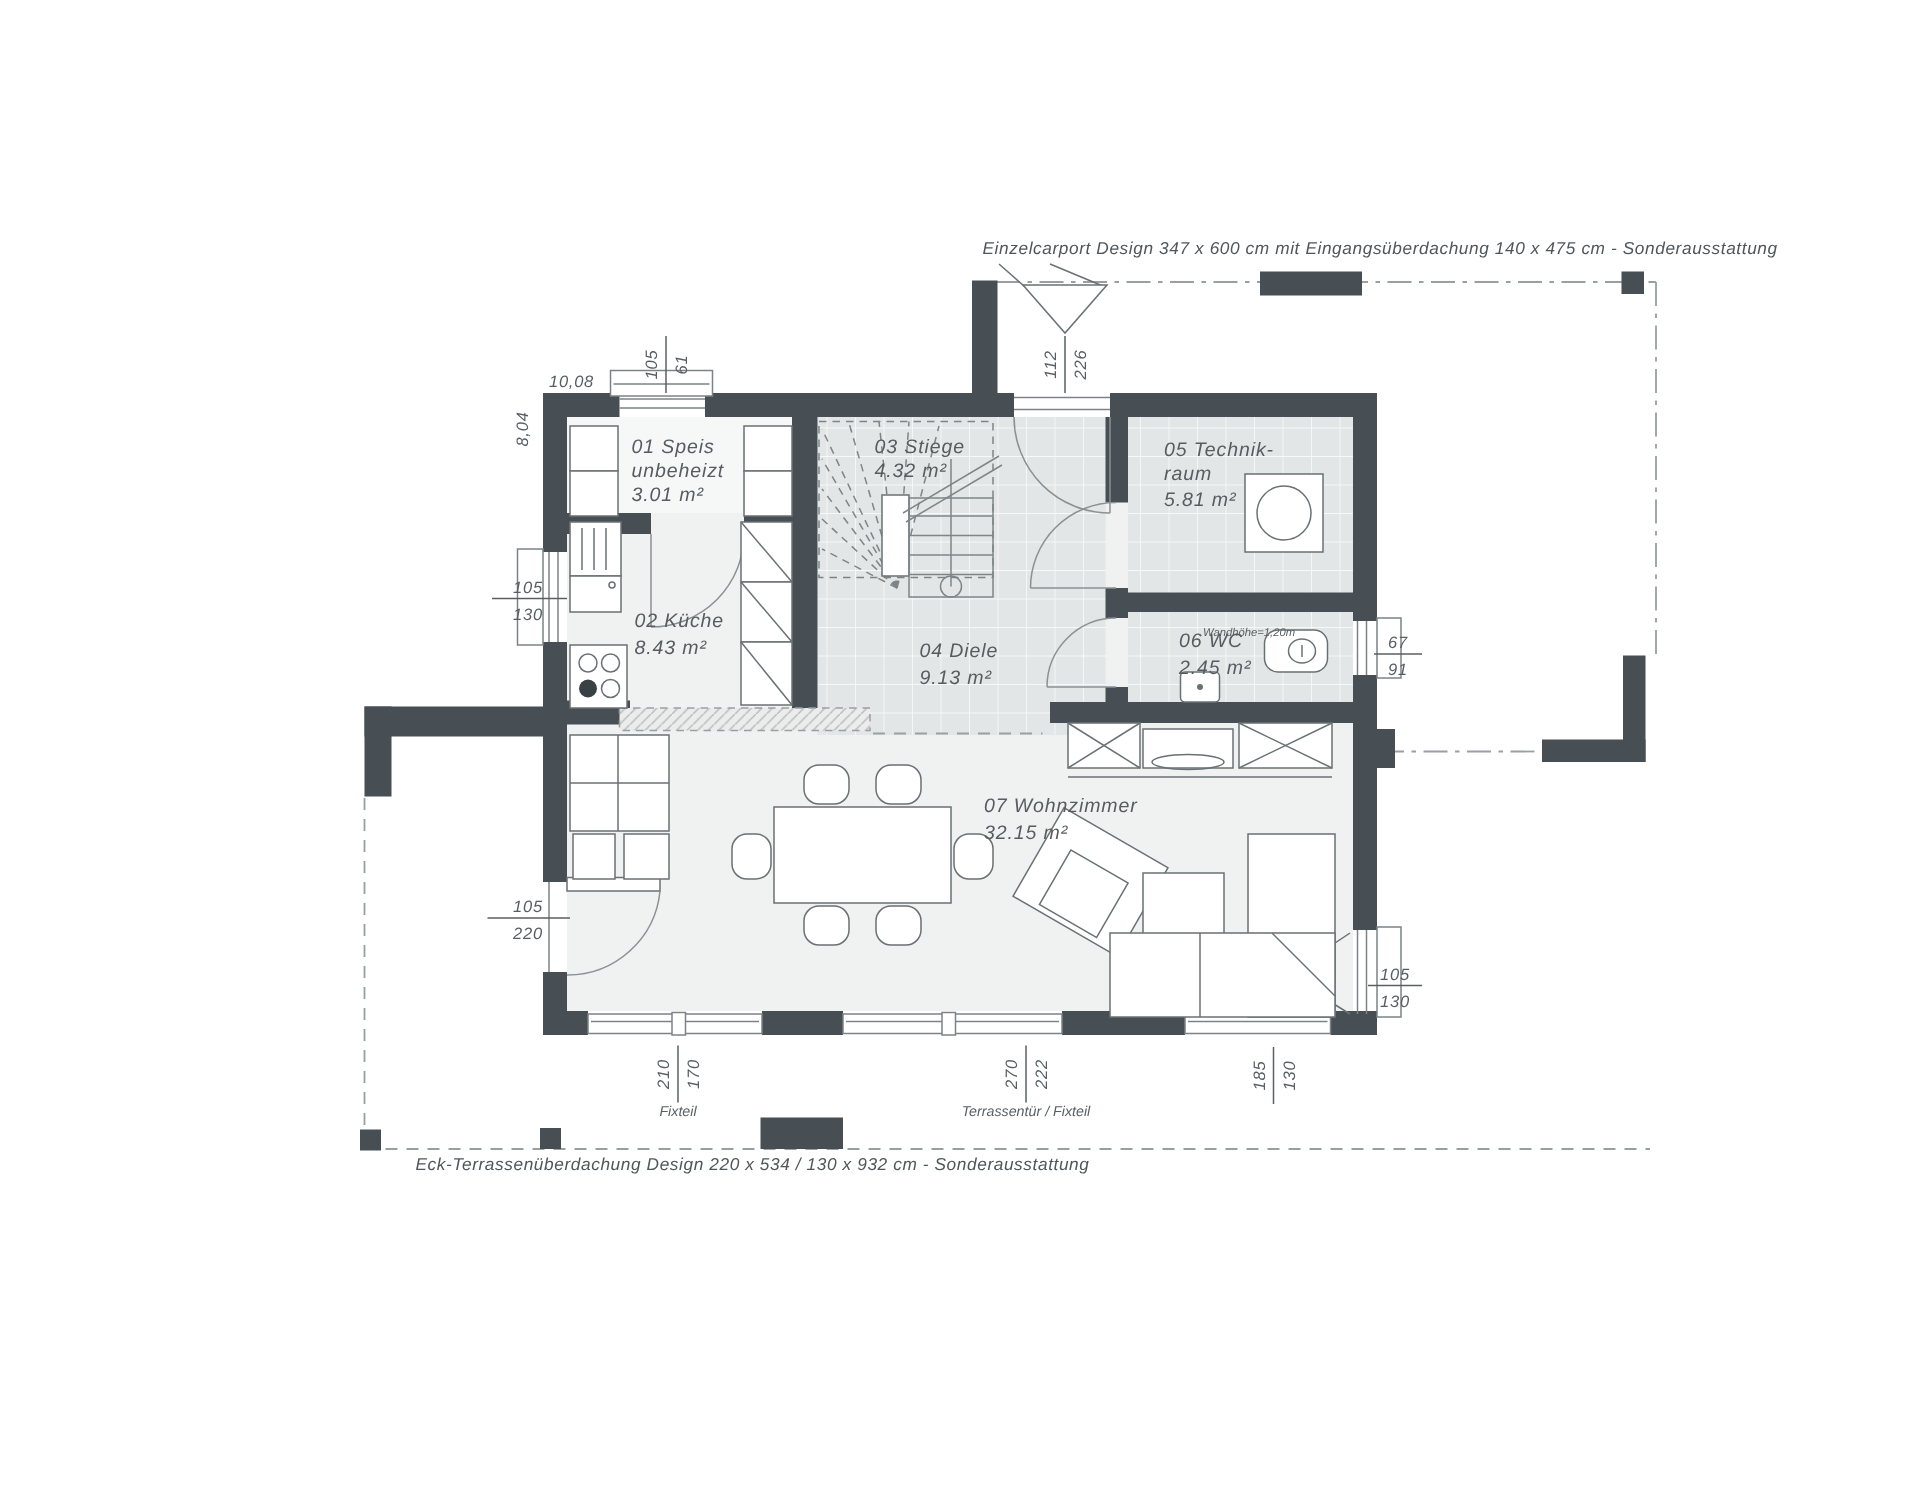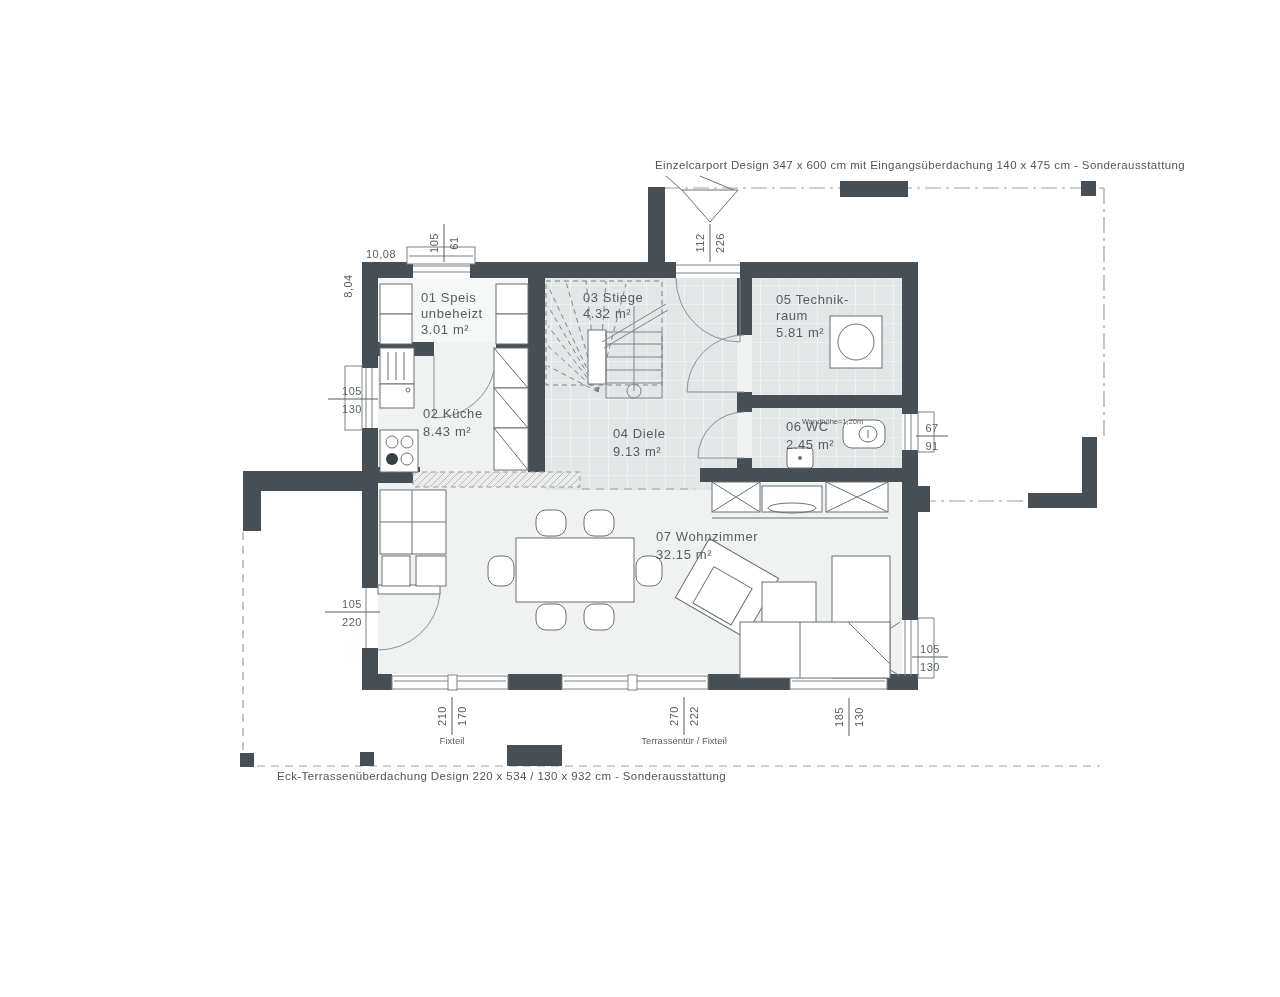--- a/index.html
+++ b/index.html
@@ -1,16 +1,16 @@
 <!DOCTYPE html>
 <html><head>
 <meta charset="utf-8">
 <style>
   html,body{margin:0;padding:0;background:#ffffff;}
-  .stage{position:relative;width:1272px;height:997px;background:#fff;font-family:"Liberation Sans",sans-serif;}
+  .stage{position:relative;width:1272px;height:997px;background:#fff;font-family:"Liberation Sans",sans-serif;font-style:italic;}
   .wall{fill:#474f54;stroke:none;}
   .floor{fill:#f0f1f1;}
   .speisfloor{fill:#f6f7f7;}
   .tilefloor{fill:url(#tiles);}
   .win{fill:#ffffff;stroke:#7c8386;stroke-width:1;}
   .winline{stroke:#7c8386;stroke-width:1;fill:none;}
   .fur{fill:#ffffff;stroke:#6a7174;stroke-width:1;}
   .furline{stroke:#6a7174;stroke-width:1;fill:none;}
   .door{stroke:#8a9194;stroke-width:1;fill:none;}
   .dash{stroke:#9aa0a2;stroke-width:1.2;stroke-dasharray:8 6;fill:none;}

